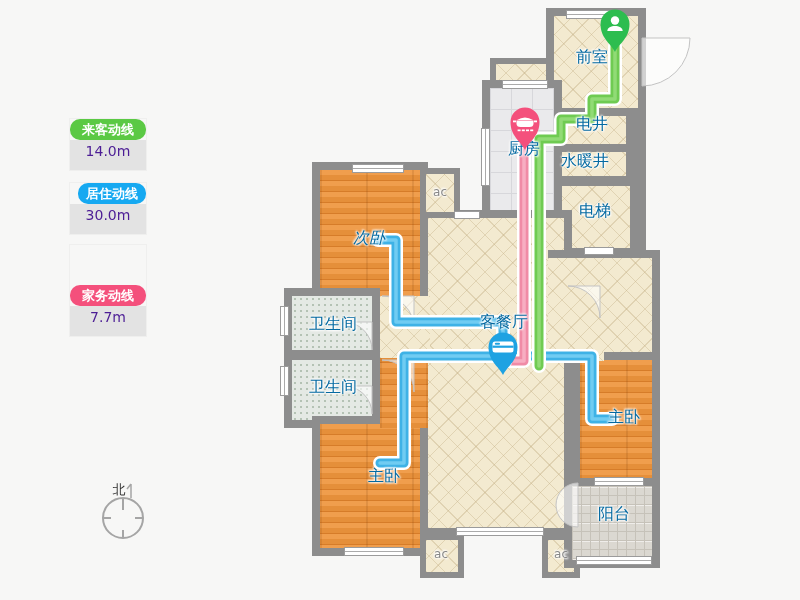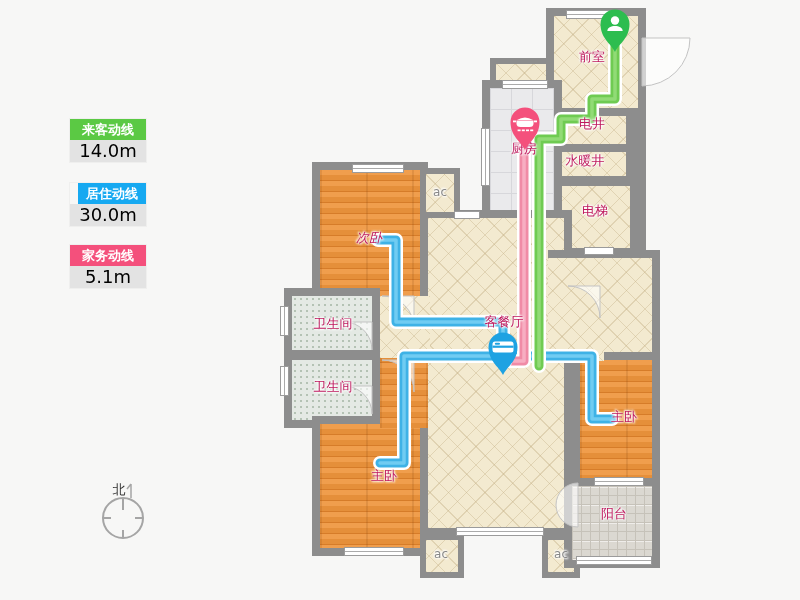--- a/index.html
+++ b/index.html
@@ -31,29 +31,29 @@
   .win{position:absolute;background:#fff;border:1px solid #9b9b9b;box-sizing:border-box;}
   .win-h{background-image:linear-gradient(to bottom, transparent 42%, #aaa 42%, #aaa 58%, transparent 58%);}
   .win-v{background-image:linear-gradient(to right, transparent 42%, #aaa 42%, #aaa 58%, transparent 58%);}
 
   svg.overlay{position:absolute;left:0;top:0;}
   .door{fill:rgba(255,255,255,.6);stroke:#c3c3c3;stroke-width:1;}
   .casing{fill:none;stroke:#ffffff;stroke-width:14;stroke-linecap:round;stroke-linejoin:round;}
   .core{fill:none;stroke-width:9;stroke-linecap:round;stroke-linejoin:round;}
   .hi{fill:none;stroke-width:3.5;stroke-linecap:round;stroke-linejoin:round;opacity:.8;}
 
-  .rlabel{position:absolute;transform:translate(-50%,-50%);font-size:13px;color:#be185d;
+  .rlabel{position:absolute;transform:translate(-50%,-50%);font-size:16px;color:#0369a1;
     white-space:nowrap;text-shadow:0 0 2px #fff,0 0 3px #fff,1px 1px 2px #fff,-1px -1px 2px #fff;}
   .rlabel.ac{font-size:12px;color:#878787;}
   .pin{position:absolute;}
 
   .legend{position:absolute;left:70px;width:76px;text-align:center;
     box-shadow:0 0 0 1px rgba(0,0,0,0.03);}
-  .legend .hd{color:#fff;font-weight:bold;font-size:13px;line-height:21px;height:21px;}
-  .legend .val{background:#e3e3e3;color:#000000;font-size:18px;line-height:22px;height:22px;}
+  .legend .hd{color:#fff;font-weight:bold;font-size:13px;line-height:21px;height:21px;border-radius:10px;}
+  .legend .val{background:#e3e3e3;color:#4c1d95;font-size:14px;line-height:22px;height:30px;}
 
   .compass-label{position:absolute;transform:translate(-50%,-50%);font-size:13px;color:#333;}
 </style>
 </head>
 <body>
 
 <div id="plan">
 
   <div class="room b6 hatch" style="left:490px;top:58px;width:70px;height:30px;"></div>
   <div class="room hatch" style="left:546px;top:8px;width:100px;height:108px;"></div>
@@ -182,17 +182,17 @@
 
   <div class="legend" style="top:119px;">
     <div class="hd" style="background: rgb(91, 201, 68);">来客动线</div>
     <div class="val">14.0m</div>
   </div>
   <div class="legend" style="top:183px;">
     <div class="hd" style="background: rgb(22, 169, 241); margin-left: 8px;">居住动线</div>
     <div class="val">30.0m</div>
   </div>
   <div class="legend" style="top:245px;">
-    <div class="hd" style="background: rgb(244, 80, 124);">家务动线</div>
-    <div class="val">5.1m</div>
+    <div class="hd" style="background: rgb(244, 80, 124); margin-top: 40px;">家务动线</div>
+    <div class="val">7.7m</div>
   </div>
 
 </div>
 
 </body></html>

